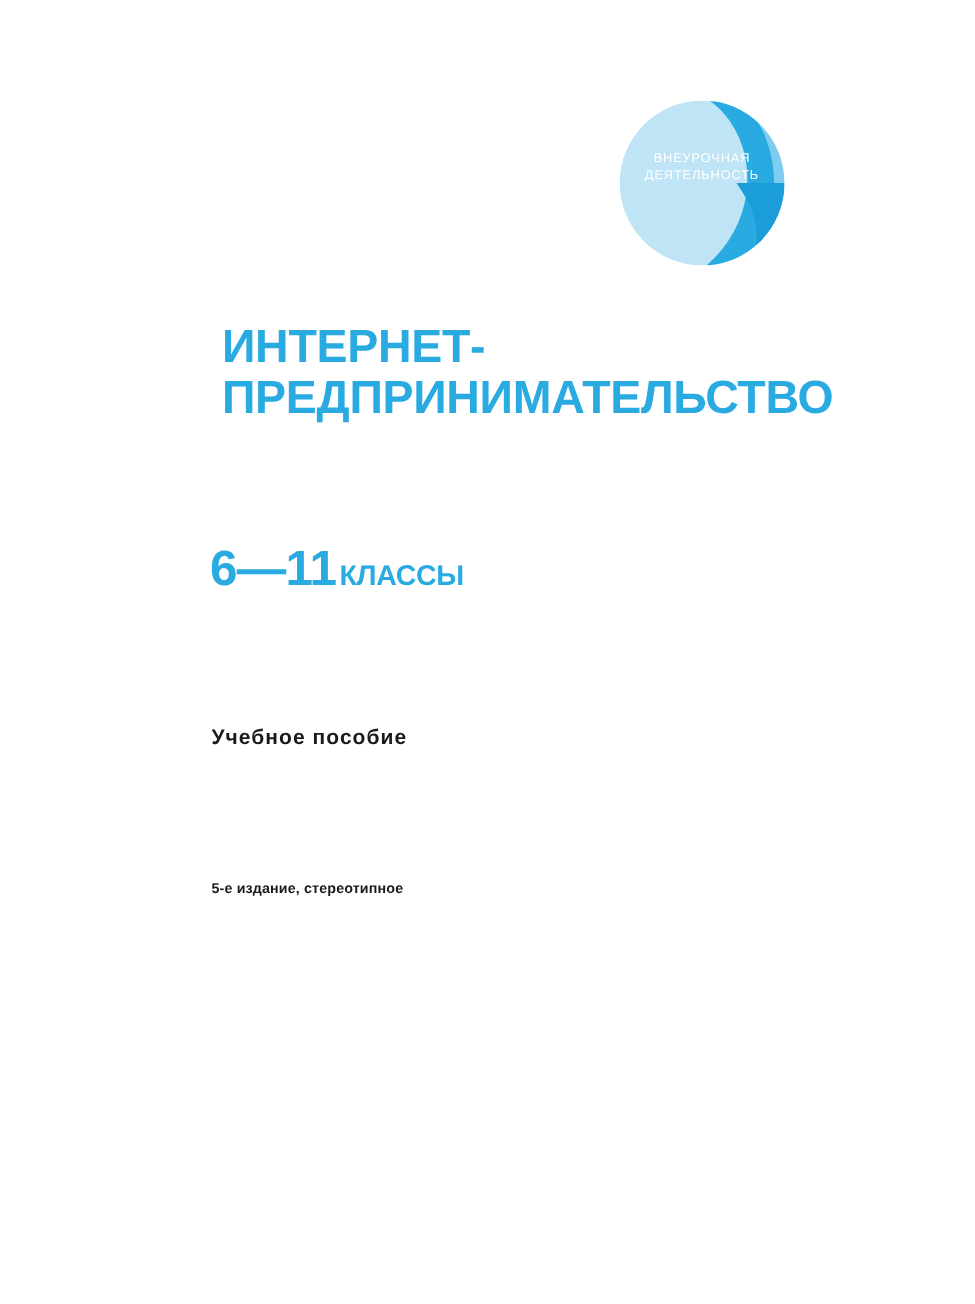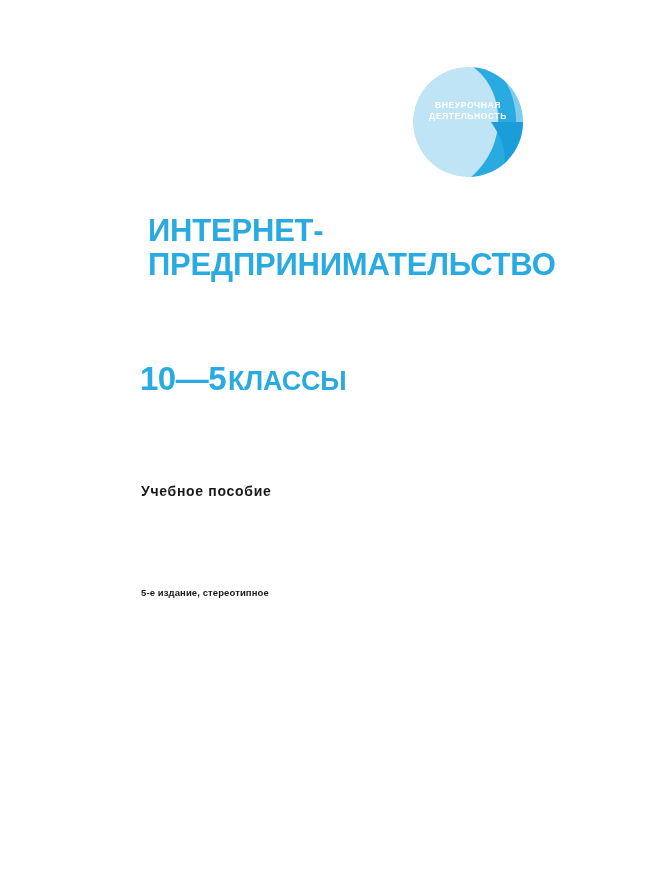--- a/index.html
+++ b/index.html
@@ -29,21 +29,21 @@
   }
   .logo svg { display: block; }
   .logo-text {
     position: absolute;
     left: 0;
     top: 40px;
     width: 110px;
     text-align: center;
     color: #ffffff;
     font-size: 8.5px;
-    font-weight: bold;
+    font-weight: normal;
     letter-spacing: 0.6px;
     line-height: 11px;
   }
   .logo-text div { white-space: nowrap; }
 
   
   .title {
     position: absolute;
     left: 148px;
     top: 214px;
@@ -64,21 +64,21 @@
     top: 360px;
     color: #29abe2;
     font-weight: bold;
     white-space: nowrap;
   }
   .grade .num {
     font-size: 33px;
     letter-spacing: -0.5px;
   }
   .grade .word {
-    font-size: 27px;
+    font-size: 19px;
     letter-spacing: -0.2px;
     padding-left: 2px;
   }
 
   
   .subtitle {
     position: absolute;
     left: 141px;
     top: 483px;
     color: #1a1a1a;
@@ -137,21 +137,21 @@
       <div>ДЕЯТЕЛЬНОСТЬ</div>
     </div>
   </div>
 
   <div class="title">
     <span class="l1">ИНТЕРНЕТ-</span>
     <span class="l2">ПРЕДПРИНИМАТЕЛЬСТВО</span>
   </div>
 
   <div class="grade">
-    <span class="num">10—5</span><span class="word">КЛАССЫ</span>
+    <span class="num">6—11</span><span class="word">КЛАССЫ</span>
   </div>
 
   <div class="subtitle">Учебное  пособие</div>
 
   <div class="edition">5-е издание, стереотипное</div>
 
 
 </div>
 
 </body></html>

